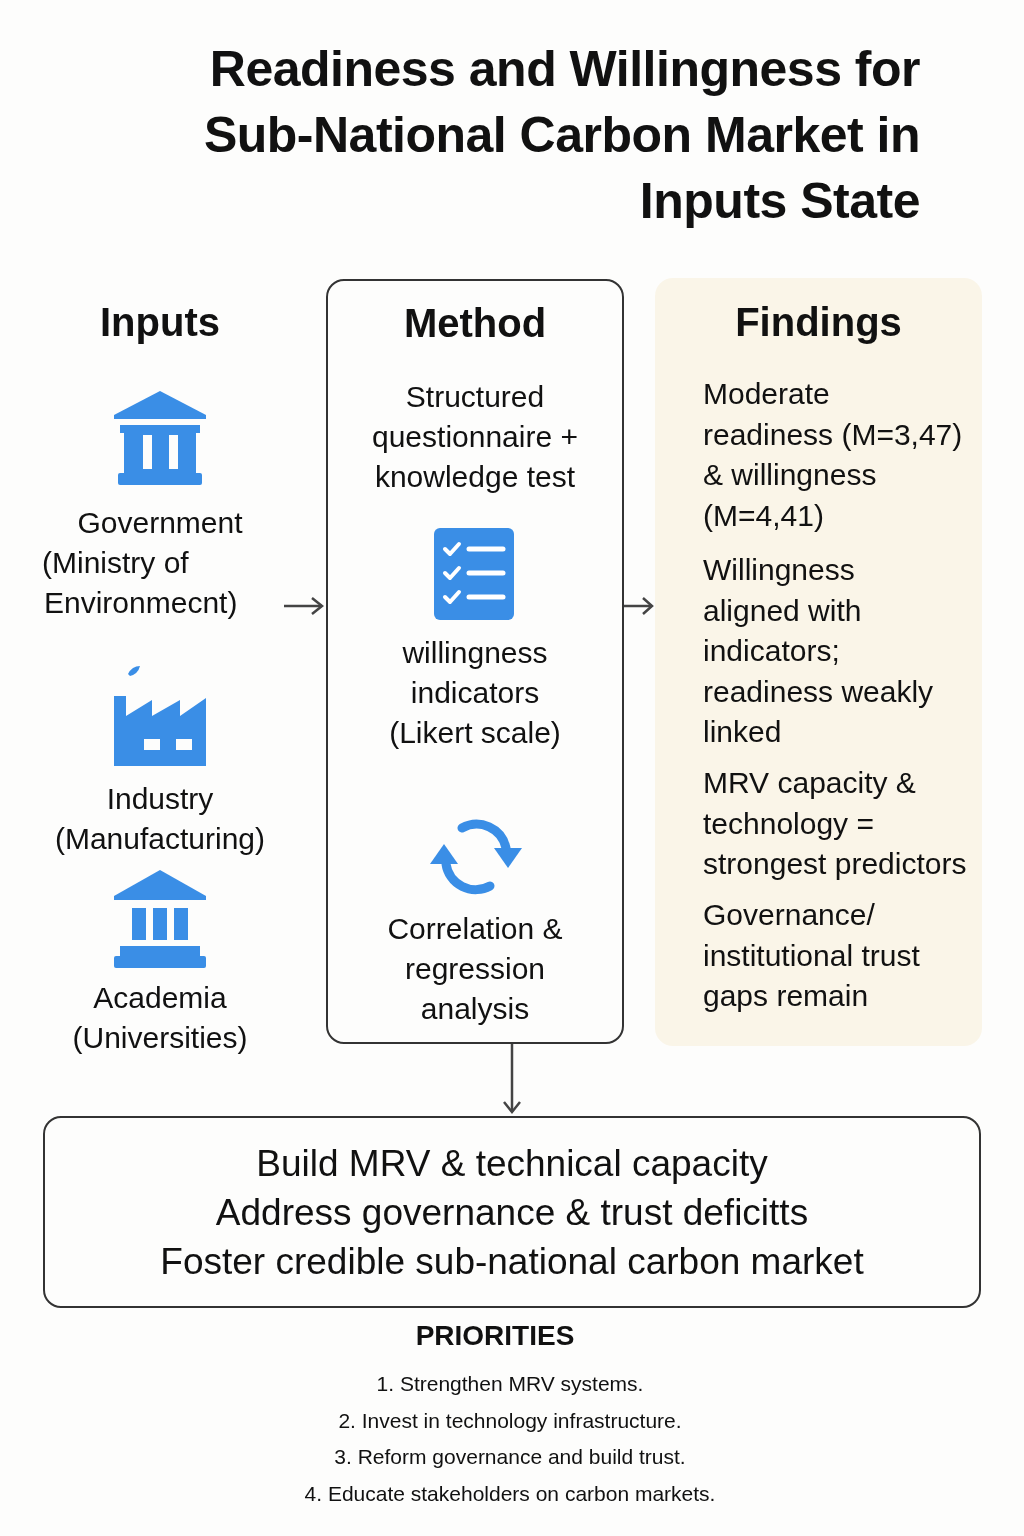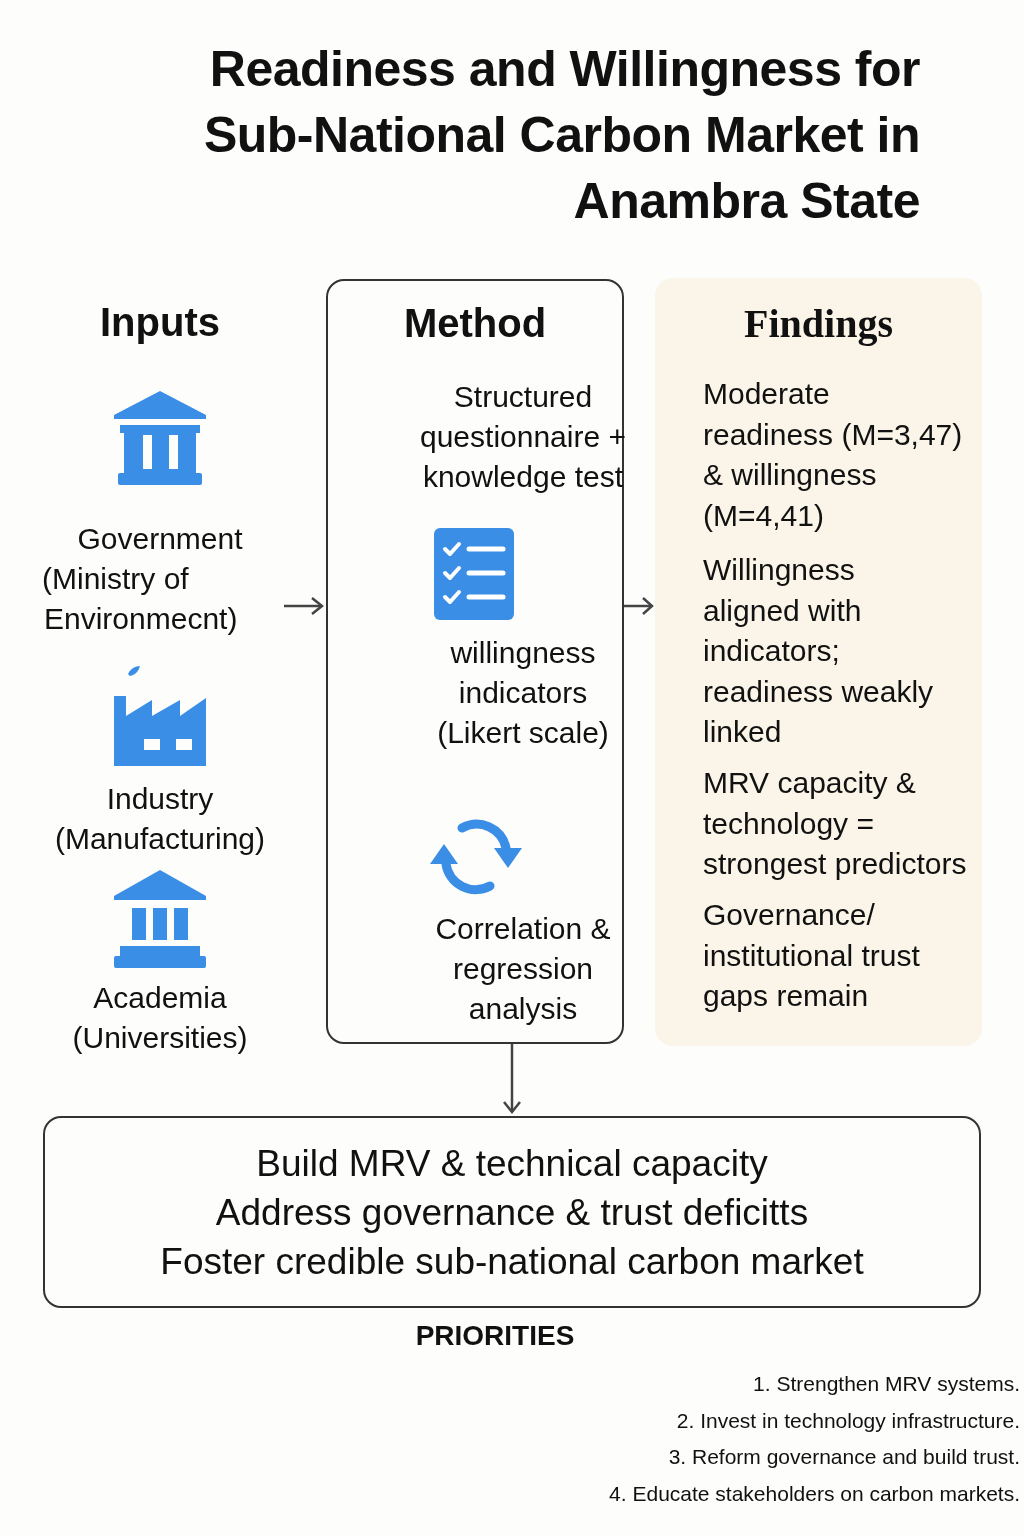--- a/index.html
+++ b/index.html
@@ -13,59 +13,59 @@
   }
   .col-head { position: absolute; font-size: 40px; font-weight: bold; text-align: center; }
   .inputs-col { position: absolute; left: 30px; top: 280px; width: 260px; }
   .input-item { position: absolute; left: 0; width: 260px; text-align: center; }
   .input-label { font-size: 30px; line-height: 40px; }
   .icon { display: block; margin: 0 auto; }
   .method-box {
     position: absolute; left: 326px; top: 279px; width: 298px; height: 765px;
     border: 2px solid #333; border-radius: 18px; box-sizing: border-box; background: #fdfdfc;
   }
-  .method-text { position: absolute; left: 0; width: 100%; text-align: center; font-size: 30px; line-height: 40px; padding-left: 48px; }
+  .method-text { position: absolute; left: 0; width: 100%; text-align: center; font-size: 30px; line-height: 40px; }
   .findings-box {
     position: absolute; left: 655px; top: 278px; width: 327px; height: 768px;
     background: #faf5e8; border-radius: 18px;
   }
   .finding { position: absolute; left: 48px; width: 280px; font-size: 30px; line-height: 40.5px; }
   .arrow { position: absolute; }
   .outcome-box {
     position: absolute; left: 43px; top: 1116px; width: 938px; height: 192px;
     border: 2px solid #333; border-radius: 18px; box-sizing: border-box;
     display: flex; flex-direction: column; justify-content: center; align-items: center;
   }
   .outcome-line { font-size: 37px; line-height: 49px; text-align: center; }
   .priorities-title { position: absolute; top: 1320px; left: 0; width: 990px; text-align: center; font-size: 28px; font-weight: bold; }
-  .priorities-list { position: absolute; top: 1366px; left: 0; width: 1020px; text-align: right; }
+  .priorities-list { position: absolute; top: 1366px; left: 0; width: 1020px; text-align: center; }
   .priority { font-size: 21px; line-height: 36.5px; }
 </style>
 </head>
 <body>
 
 <div class="title">
   <div>Readiness and Willingness for</div>
   <div>Sub-National Carbon Market in</div>
-  <div>Anambra State</div>
+  <div>Inputs State</div>
 </div>
 
 <div class="col-head" style="left:40px; top:300px; width:240px;">Inputs</div>
 
 <div class="inputs-col">
   <div class="input-item" style="top:105px;">
     <svg class="icon" width="100" height="104" viewBox="0 0 100 104">
       <path d="M50 6 L96 30 L96 34 L4 34 L4 30 Z" fill="#3a8ee6"></path>
       <rect x="10" y="40" width="80" height="8" fill="#3a8ee6"></rect>
       <rect x="14" y="48" width="72" height="40" fill="#3a8ee6"></rect>
       <rect x="33" y="50" width="9" height="34" fill="#fdfdfc"></rect>
       <rect x="59" y="50" width="9" height="34" fill="#fdfdfc"></rect>
       <rect x="8" y="88" width="84" height="12" rx="2" fill="#3a8ee6"></rect>
     </svg>
-    <div class="input-label" style="margin-top:30px; padding-left:0px;">Government</div>
+    <div class="input-label" style="margin-top:14px; padding-left:0px;">Government</div>
     <div class="input-label" style="text-align:left; padding-left:12px;">(Ministry of</div>
     <div class="input-label" style="text-align:left; padding-left:14px;">Environmecnt)</div>
   </div>
 
   <div class="input-item" style="top:384px;">
     <svg class="icon" width="100" height="105" viewBox="0 0 100 105">
       <path d="M18 10 Q22 2 30 2 Q28 10 20 12 Z" fill="#3a8ee6"></path>
       <path d="M4 102 L4 32 L16 32 L16 52 L42 36 L42 52 L70 36 L70 52 L96 34 L96 102 Z" fill="#3a8ee6"></path>
       <rect x="34" y="75" width="16" height="11" fill="#fdfdfc"></rect>
       <rect x="66" y="75" width="16" height="11" fill="#fdfdfc"></rect>
@@ -131,21 +131,21 @@
     <div>analysis</div>
   </div>
 </div>
 
 <svg class="arrow" style="left:624px; top:595px;" width="32" height="22" viewBox="0 0 32 22">
   <line x1="0" y1="11" x2="28" y2="11" stroke="#444" stroke-width="2.5"></line>
   <polyline points="19,3 28,11 19,19" fill="none" stroke="#444" stroke-width="2.5"></polyline>
 </svg>
 
 <div class="findings-box">
-  <div class="col-head" style="left:0; top:22px; width:100%; font-size:40px;font-family:Liberation Serif, serif;">Findings</div>
+  <div class="col-head" style="left:0; top:22px; width:100%; font-size:40px;">Findings</div>
 
   <div class="finding" style="top:96px;">
     <div>Moderate</div>
     <div>readiness (M=3,47)</div>
     <div>&amp; willingness</div>
     <div>(M=4,41)</div>
   </div>
 
   <div class="finding" style="top:272px;">
     <div>Willingness</div>

